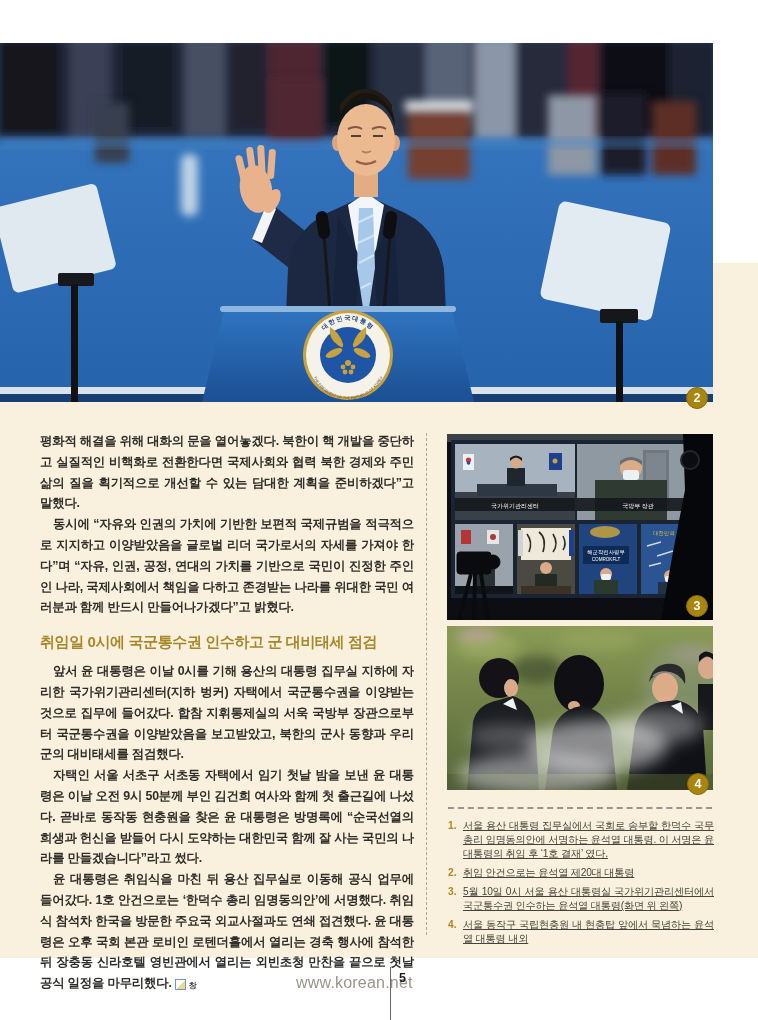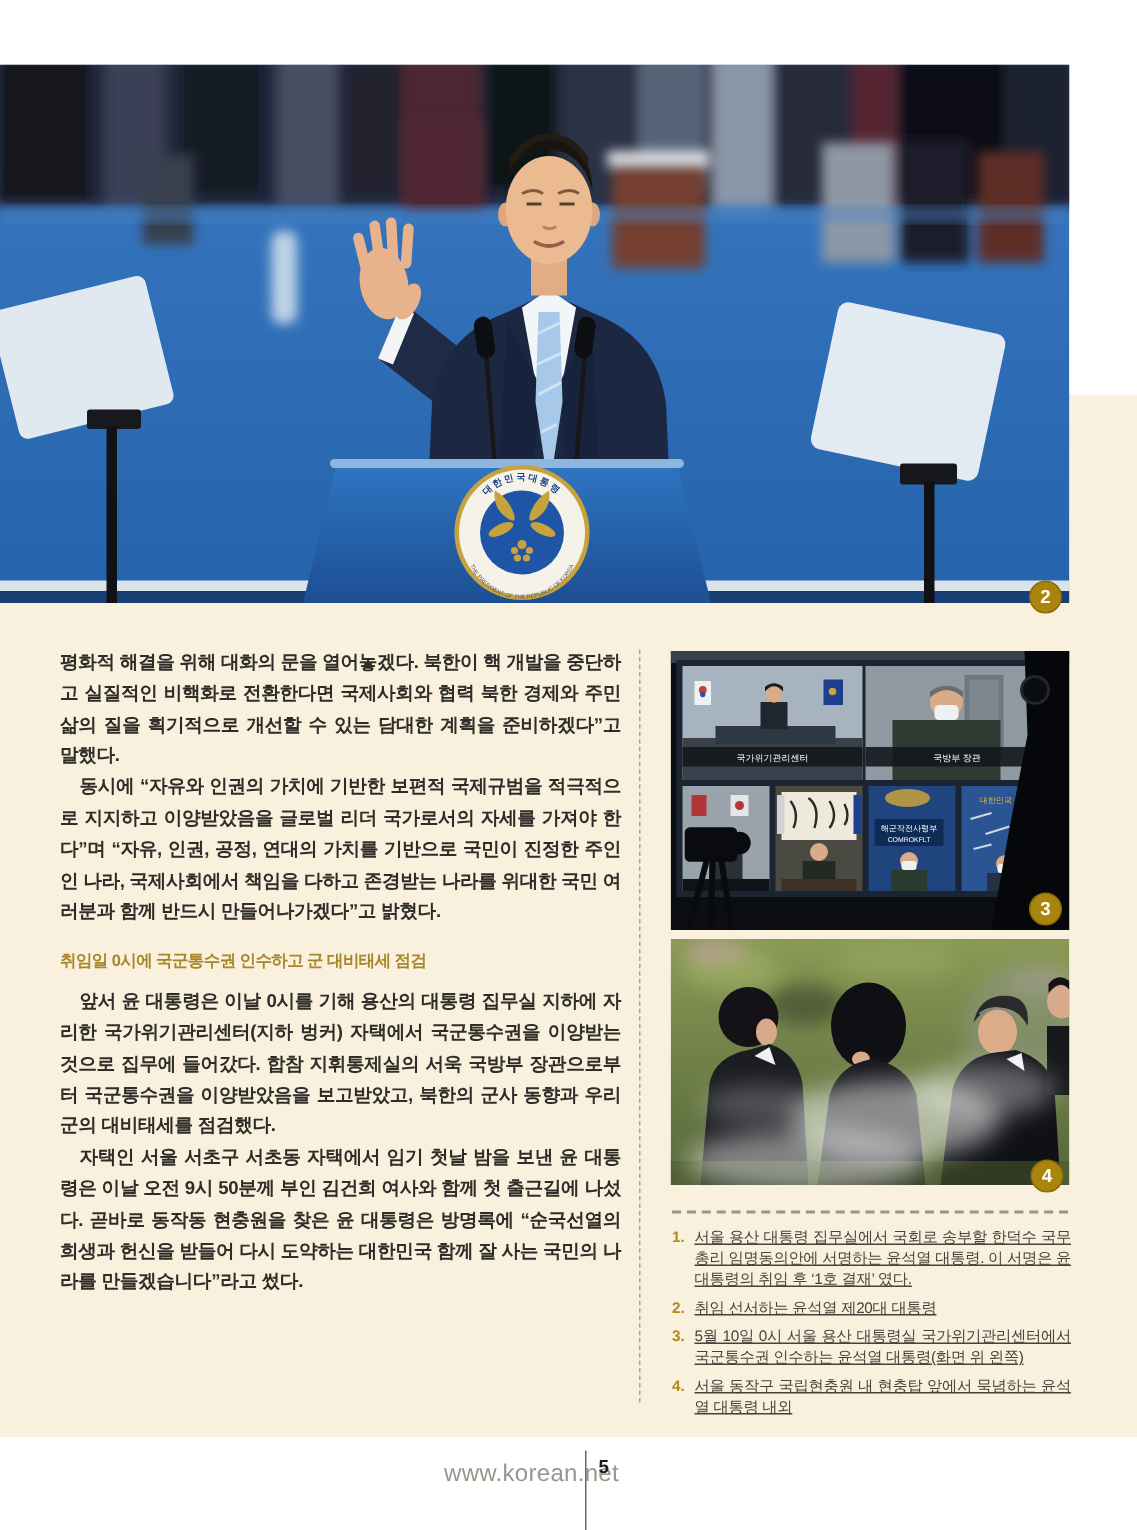--- a/index.html
+++ b/index.html
@@ -12,21 +12,21 @@
   .photo-vc{left:447px;top:434px;width:266px;height:186px;}
   .photo-mem{left:447px;top:626px;width:266px;height:164px;}
   .badge{position:absolute;width:22px;height:22px;border-radius:50%;background:#a9850e;border:1px solid #8a6c08;
          color:#fff;font-weight:bold;font-size:12.5px;line-height:21px;text-align:center;box-sizing:border-box;}
   .badge-2{left:686px;top:387px;}
   .badge-3{left:686px;top:595px;}
   .badge-4{left:687px;top:773px;}
   .left-col{position:absolute;left:40px;top:431px;width:374px;color:#2f2d29;}
   .left-col p{margin:0;font-size:12.4px;line-height:20.8px;text-align:justify;word-break:break-all;letter-spacing:-0.2px;font-weight:bold;}
   .left-col p.indent{text-indent:13px;}
-  .subhead{margin:15px 0 9px 0;font-size:11px;font-weight:bold;color:#a8872b;letter-spacing:-0.4px;}
+  .subhead{margin:15px 0 9px 0;font-size:15px;font-weight:bold;color:#a8872b;letter-spacing:-0.4px;}
   .endmark{display:inline-block;width:11px;height:11px;margin-left:3px;border:1px solid #6f94d0;
            background:linear-gradient(135deg,#ffffff 55%,#f3d98a 55%);color:#3c3c3c;font-size:8px;
            line-height:11px;text-align:center;vertical-align:-1px;box-sizing:border-box;}
   .v-divider{position:absolute;left:426px;top:433px;height:502px;width:0;border-left:1px dashed #b0a68e;}
   .cap-rule{position:absolute;left:448px;top:807px;width:264px;height:0;border-top:2px dashed #9b9488;}
   .captions{position:absolute;left:448px;top:819px;width:266px;margin:0;padding:0;list-style:none;}
   .captions li{display:flex;margin:0 0 5px 0;font-size:10.2px;line-height:14px;color:#45433c;}
   .captions .num{flex:none;width:15px;color:#b3871c;font-weight:bold;}
   .captions .cap-text{text-align:justify;word-break:break-all;letter-spacing:-0.2px;text-decoration:underline;}
   .footer-url{position:absolute;left:296px;top:974px;font-size:16px;color:#9a958c;letter-spacing:0.2px;}
@@ -177,20 +177,21 @@
     </svg>
   </figure>
   <div class="badge badge-2">2</div>
 
   <main class="left-col">
     <p class="body">평화적 해결을 위해 대화의 문을 열어놓겠다. 북한이 핵 개발을 중단하고 실질적인 비핵화로 전환한다면 국제사회와 협력 북한 경제와 주민 삶의 질을 획기적으로 개선할 수 있는 담대한 계획을 준비하겠다”고 말했다.</p>
     <p class="body indent">동시에 “자유와 인권의 가치에 기반한 보편적 국제규범을 적극적으로 지지하고 이양받았음을 글로벌 리더 국가로서의 자세를 가져야 한다”며 “자유, 인권, 공정, 연대의 가치를 기반으로 국민이 진정한 주인인 나라, 국제사회에서 책임을 다하고 존경받는 나라를 위대한 국민 여러분과 함께 반드시 만들어나가겠다”고 밝혔다.</p>
     <h2 class="subhead">취임일 0시에 국군통수권 인수하고 군 대비태세 점검</h2>
     <p class="body indent">앞서 윤 대통령은 이날 0시를 기해 용산의 대통령 집무실 지하에 자리한 국가위기관리센터(지하 벙커) 자택에서 국군통수권을 이양받는 것으로 집무에 들어갔다. 합참 지휘통제실의 서욱 국방부 장관으로부터 국군통수권을 이양받았음을 보고받았고, 북한의 군사 동향과 우리 군의 대비태세를 점검했다.</p>
     <p class="body indent">자택인 서울 서초구 서초동 자택에서 임기 첫날 밤을 보낸 윤 대통령은 이날 오전 9시 50분께 부인 김건희 여사와 함께 첫 출근길에 나섰다. 곧바로 동작동 현충원을 찾은 윤 대통령은 방명록에 “순국선열의 희생과 헌신을 받들어 다시 도약하는 대한민국 함께 잘 사는 국민의 나라를 만들겠습니다”라고 썼다.</p>
+    <p class="body indent"><span>윤 대통령은 취임식을 마친 뒤 용산 집무실로 이동해 공식 업무에 들어갔다. 1호 안건으로는 ‘한덕수 총리 임명동의안’에 서명했다. 취임식 참석차 한국을 방문한 주요국 외교사절과도 연쇄 접견했다. 윤 대통령은 오후 국회 본관 로비인 로텐더홀에서 열리는 경축 행사에 참석한 뒤 장충동 신라호텔 영빈관에서 열리는 외빈초청 만찬을 끝으로 첫날 공식 일정을 마무리했다.</span><span class="endmark">창</span></p>
   </main>
 
   <div class="v-divider"></div>
 
   <figure class="photo photo-vc" style="margin:0">
     <svg viewBox="0 0 266 186" width="266" height="186">
       <rect width="266" height="186" fill="#0c0e13"></rect>
       <rect x="0" y="0" width="266" height="8" fill="#3a4149"></rect>
       <rect x="4" y="6" width="248" height="158" fill="#1a2433"></rect>
 
@@ -325,21 +326,21 @@
   <div class="badge badge-4">4</div>
 
   <div class="cap-rule"></div>
   <ol class="captions">
     <li>
       <span class="num">1.</span>
       <span class="cap-text">서울 용산 대통령 집무실에서 국회로 송부할 한덕수 국무총리 임명동의안에 서명하는 윤석열 대통령. 이 서명은 윤 대통령의 취임 후 ‘1호 결재’ 였다.</span>
     </li>
     <li>
       <span class="num">2.</span>
-      <span class="cap-text">취임 선서하는 윤석열 제20대 대통령</span>
+      <span class="cap-text">취임 안건으로는 윤석열 제20대 대통령</span>
     </li>
     <li>
       <span class="num">3.</span>
       <span class="cap-text">5월 10일 0시 서울 용산 대통령실 국가위기관리센터에서 국군통수권 인수하는 윤석열 대통령(화면 위 왼쪽)</span>
     </li>
     <li>
       <span class="num">4.</span>
       <span class="cap-text">서울 동작구 국립현충원 내 현충탑 앞에서 묵념하는 윤석열 대통령 내외</span>
     </li>
   </ol>

